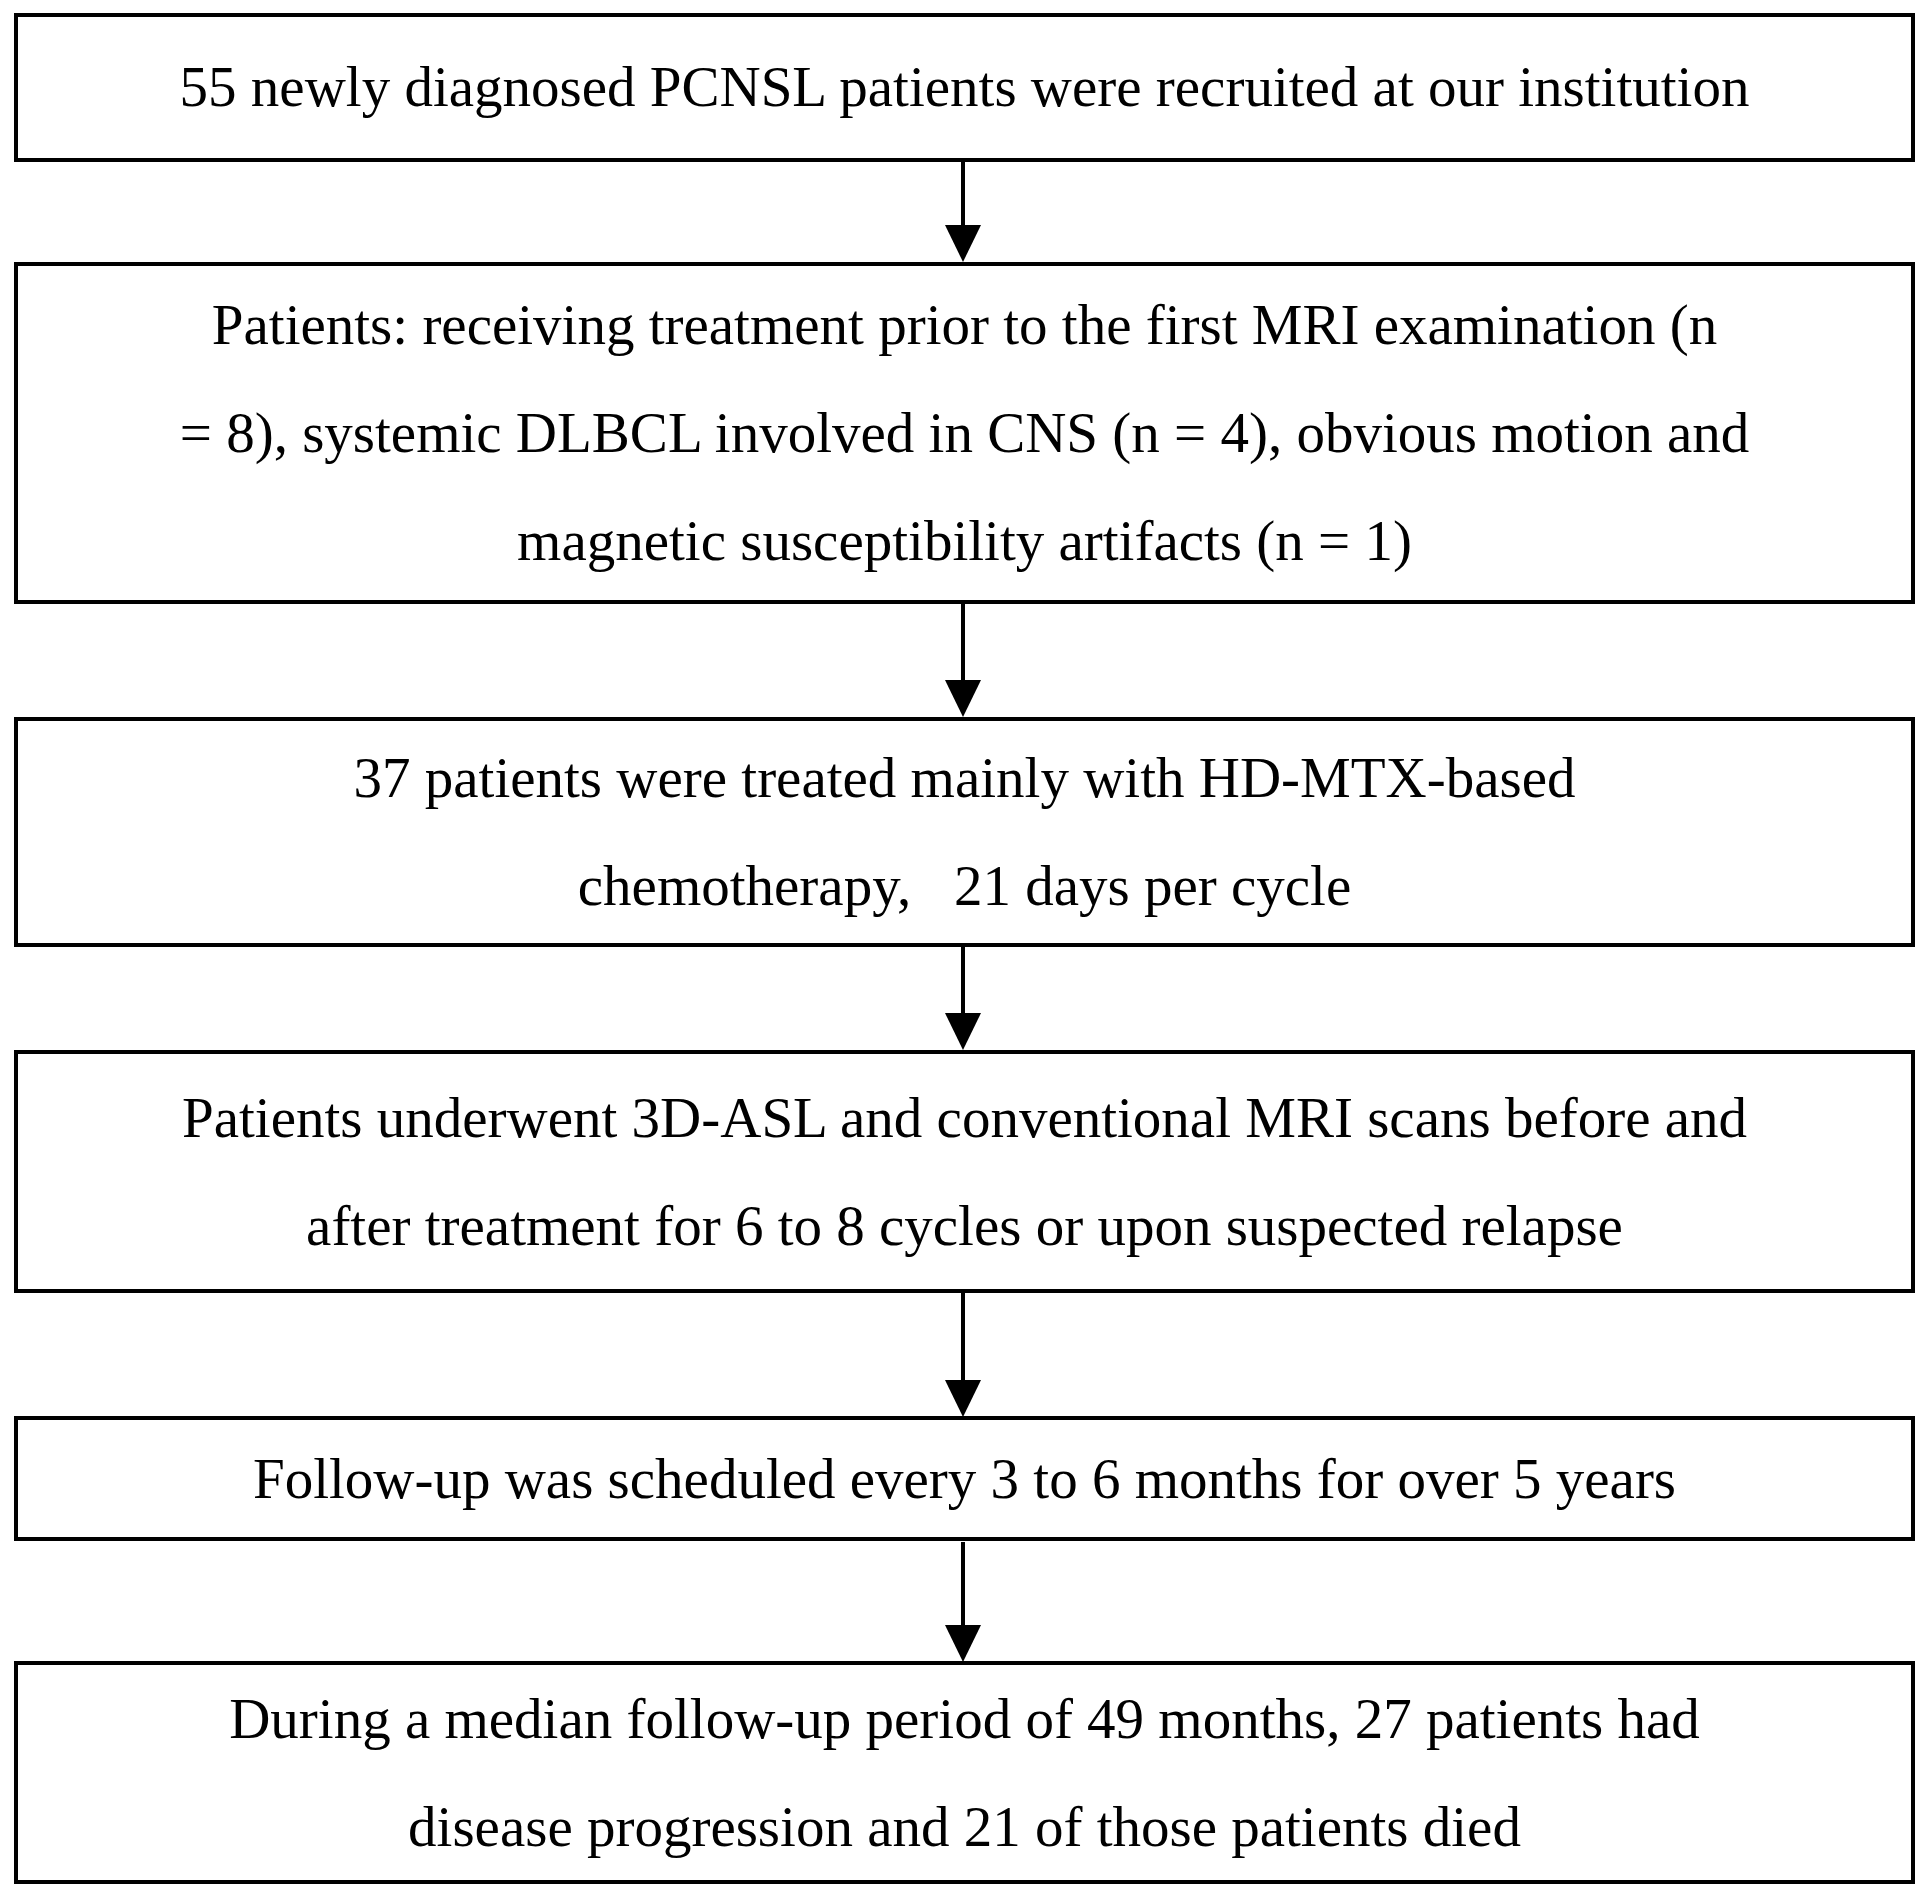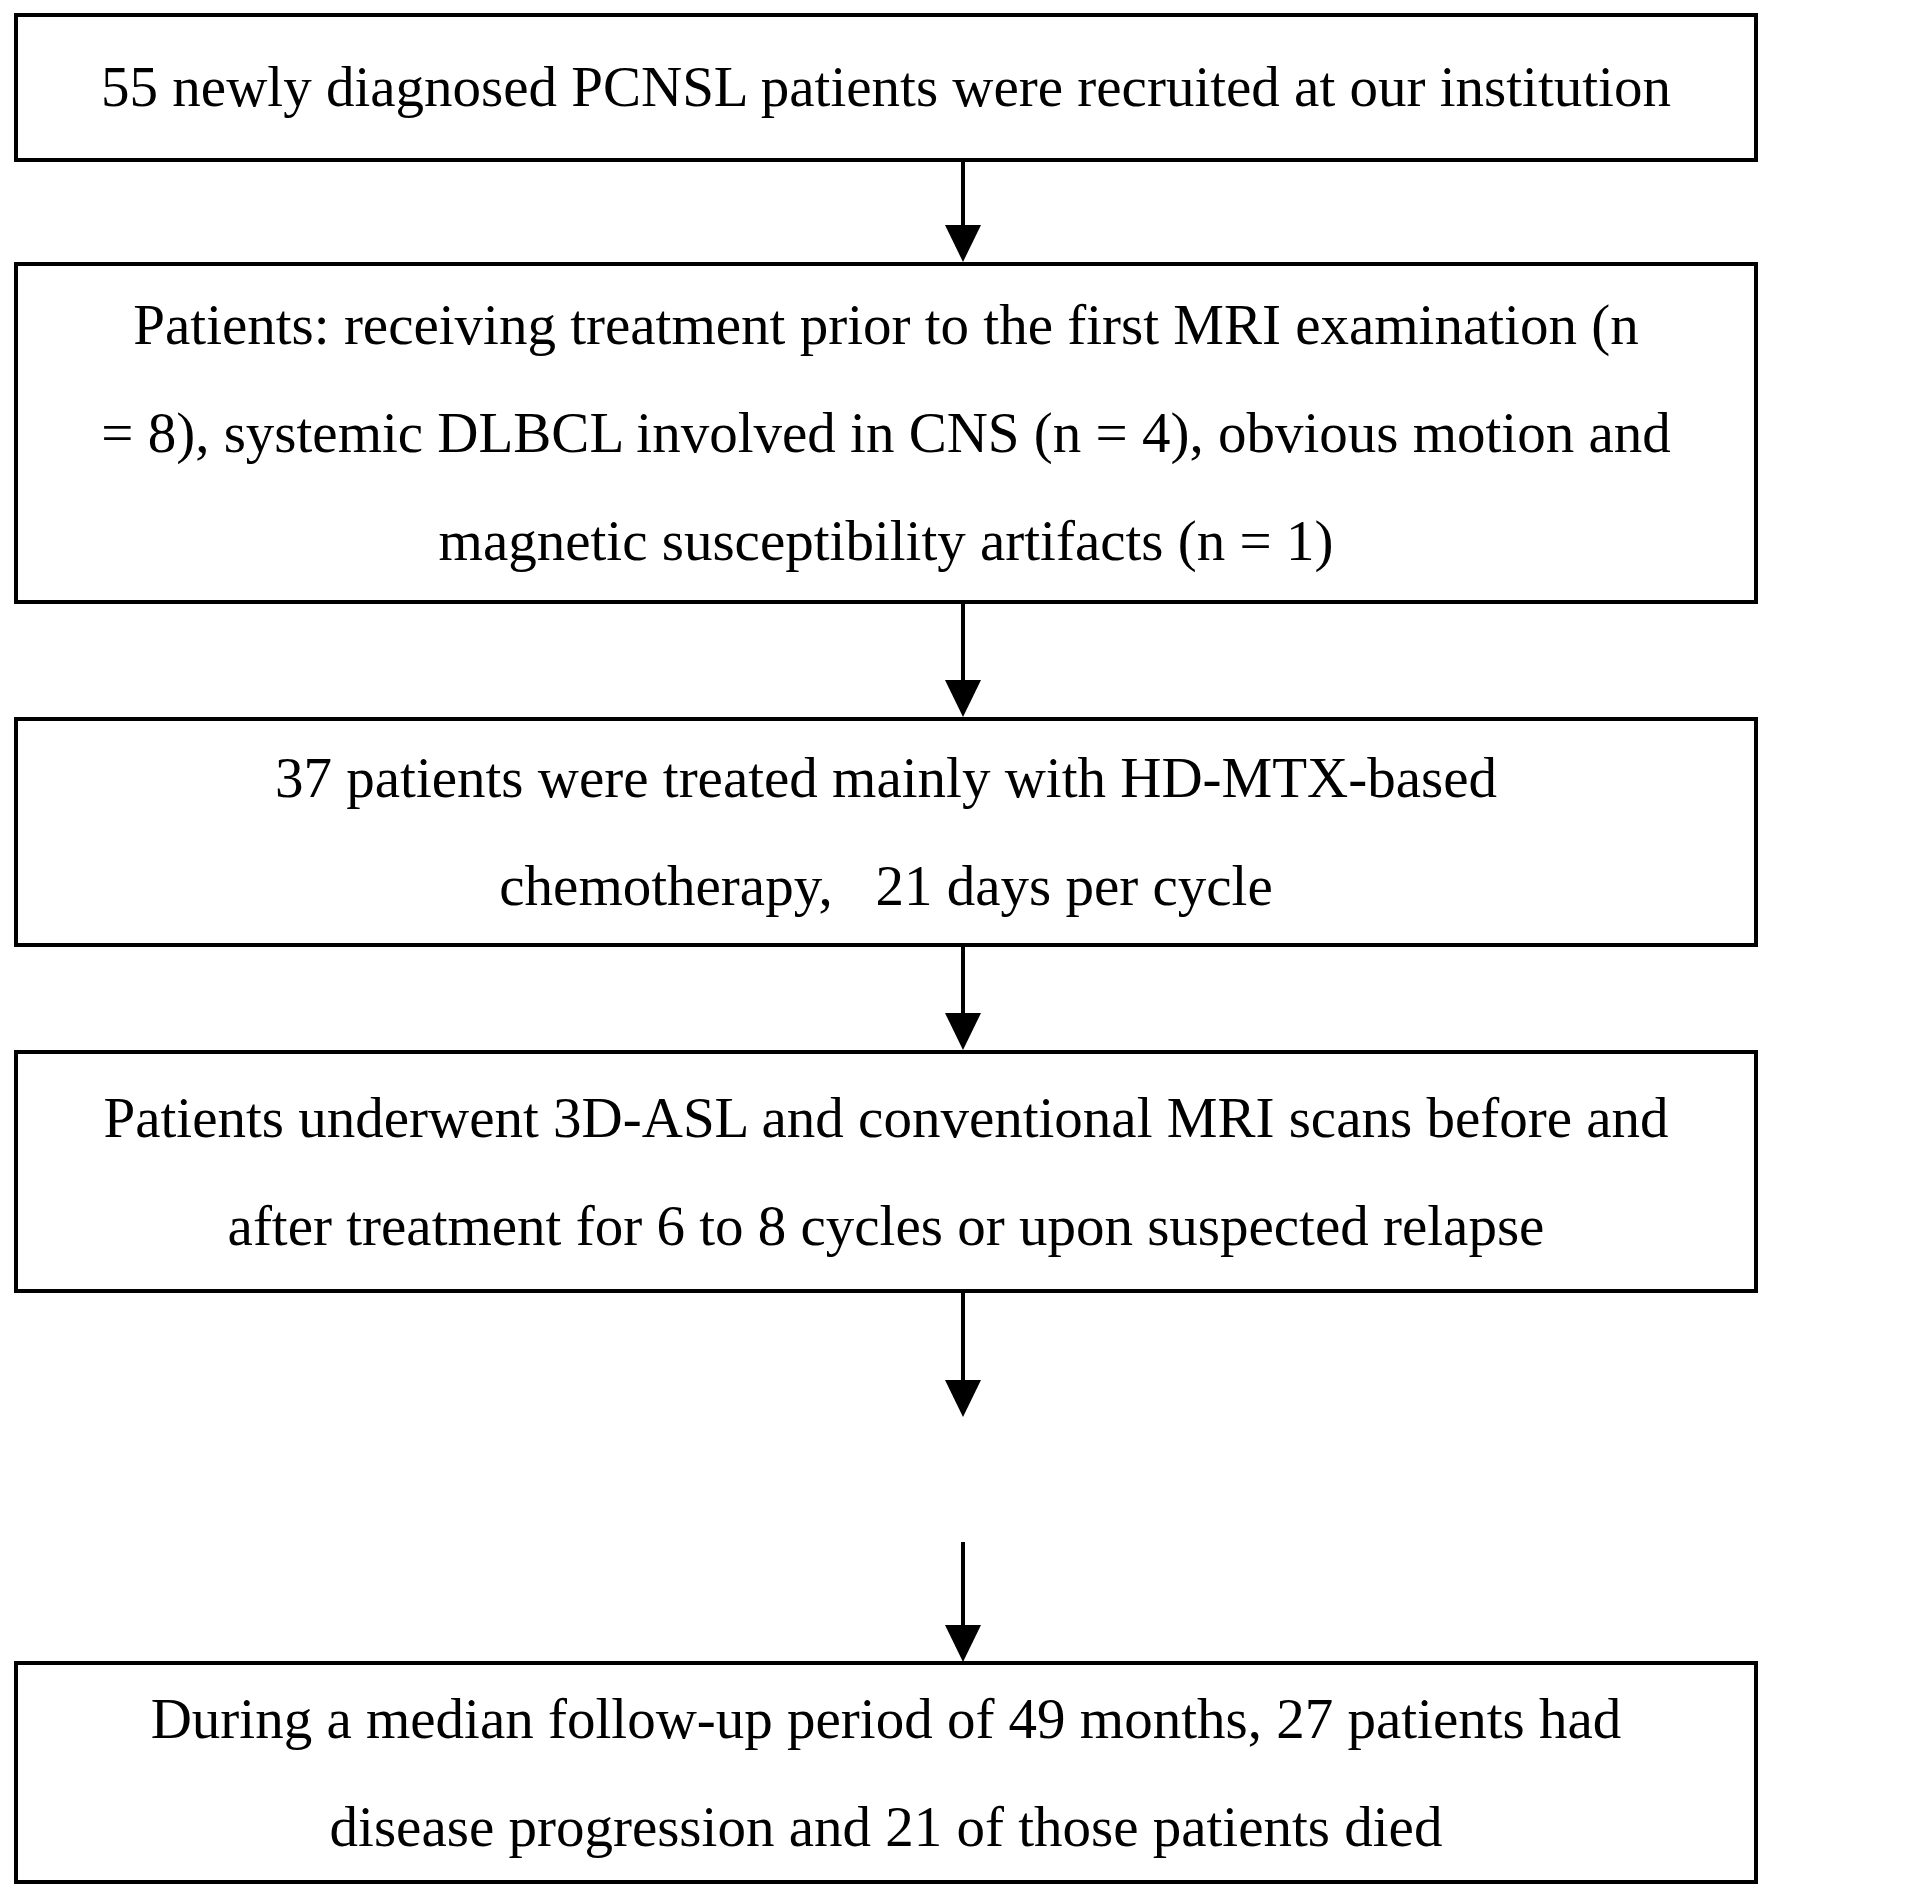--- a/index.html
+++ b/index.html
@@ -10,21 +10,21 @@
   .canvas {
     position: relative;
     width: 1926px;
     height: 1901px;
     background: #ffffff;
     overflow: hidden;
   }
   .box {
     position: absolute;
     left: 14px;
-    width: 1744px;
+    width: 1901px;
     box-sizing: border-box;
     border: 4.4px solid #000000;
     background: #ffffff;
     display: flex;
     flex-direction: column;
     justify-content: center;
     align-items: center;
   }
   .line {
     font-family: "Liberation Serif", "DejaVu Serif", serif;
@@ -96,20 +96,23 @@
   <div class="box" style="top:1050px;height:243px">
     <div class="line">Patients underwent 3D-ASL and conventional MRI scans before and</div>
     <div class="line">after treatment for 6 to 8 cycles or upon suspected relapse</div>
   </div>
 
   <div class="arrow" style="top:1293px;height:124px">
     <div class="arrow-line"></div>
     <div class="arrow-head"></div>
   </div>
 
+  <div class="box" style="top:1416px;height:125px">
+    <div class="line">Follow-up was scheduled every 3 to 6 months for over 5 years</div>
+  </div>
 
   <div class="arrow" style="top:1542px;height:120px">
     <div class="arrow-line"></div>
     <div class="arrow-head"></div>
   </div>
 
   <div class="box" style="top:1661px;height:223px">
     <div class="line">During a median follow-up period of 49 months, 27 patients had</div>
     <div class="line">disease progression and 21 of those patients died</div>
   </div>

